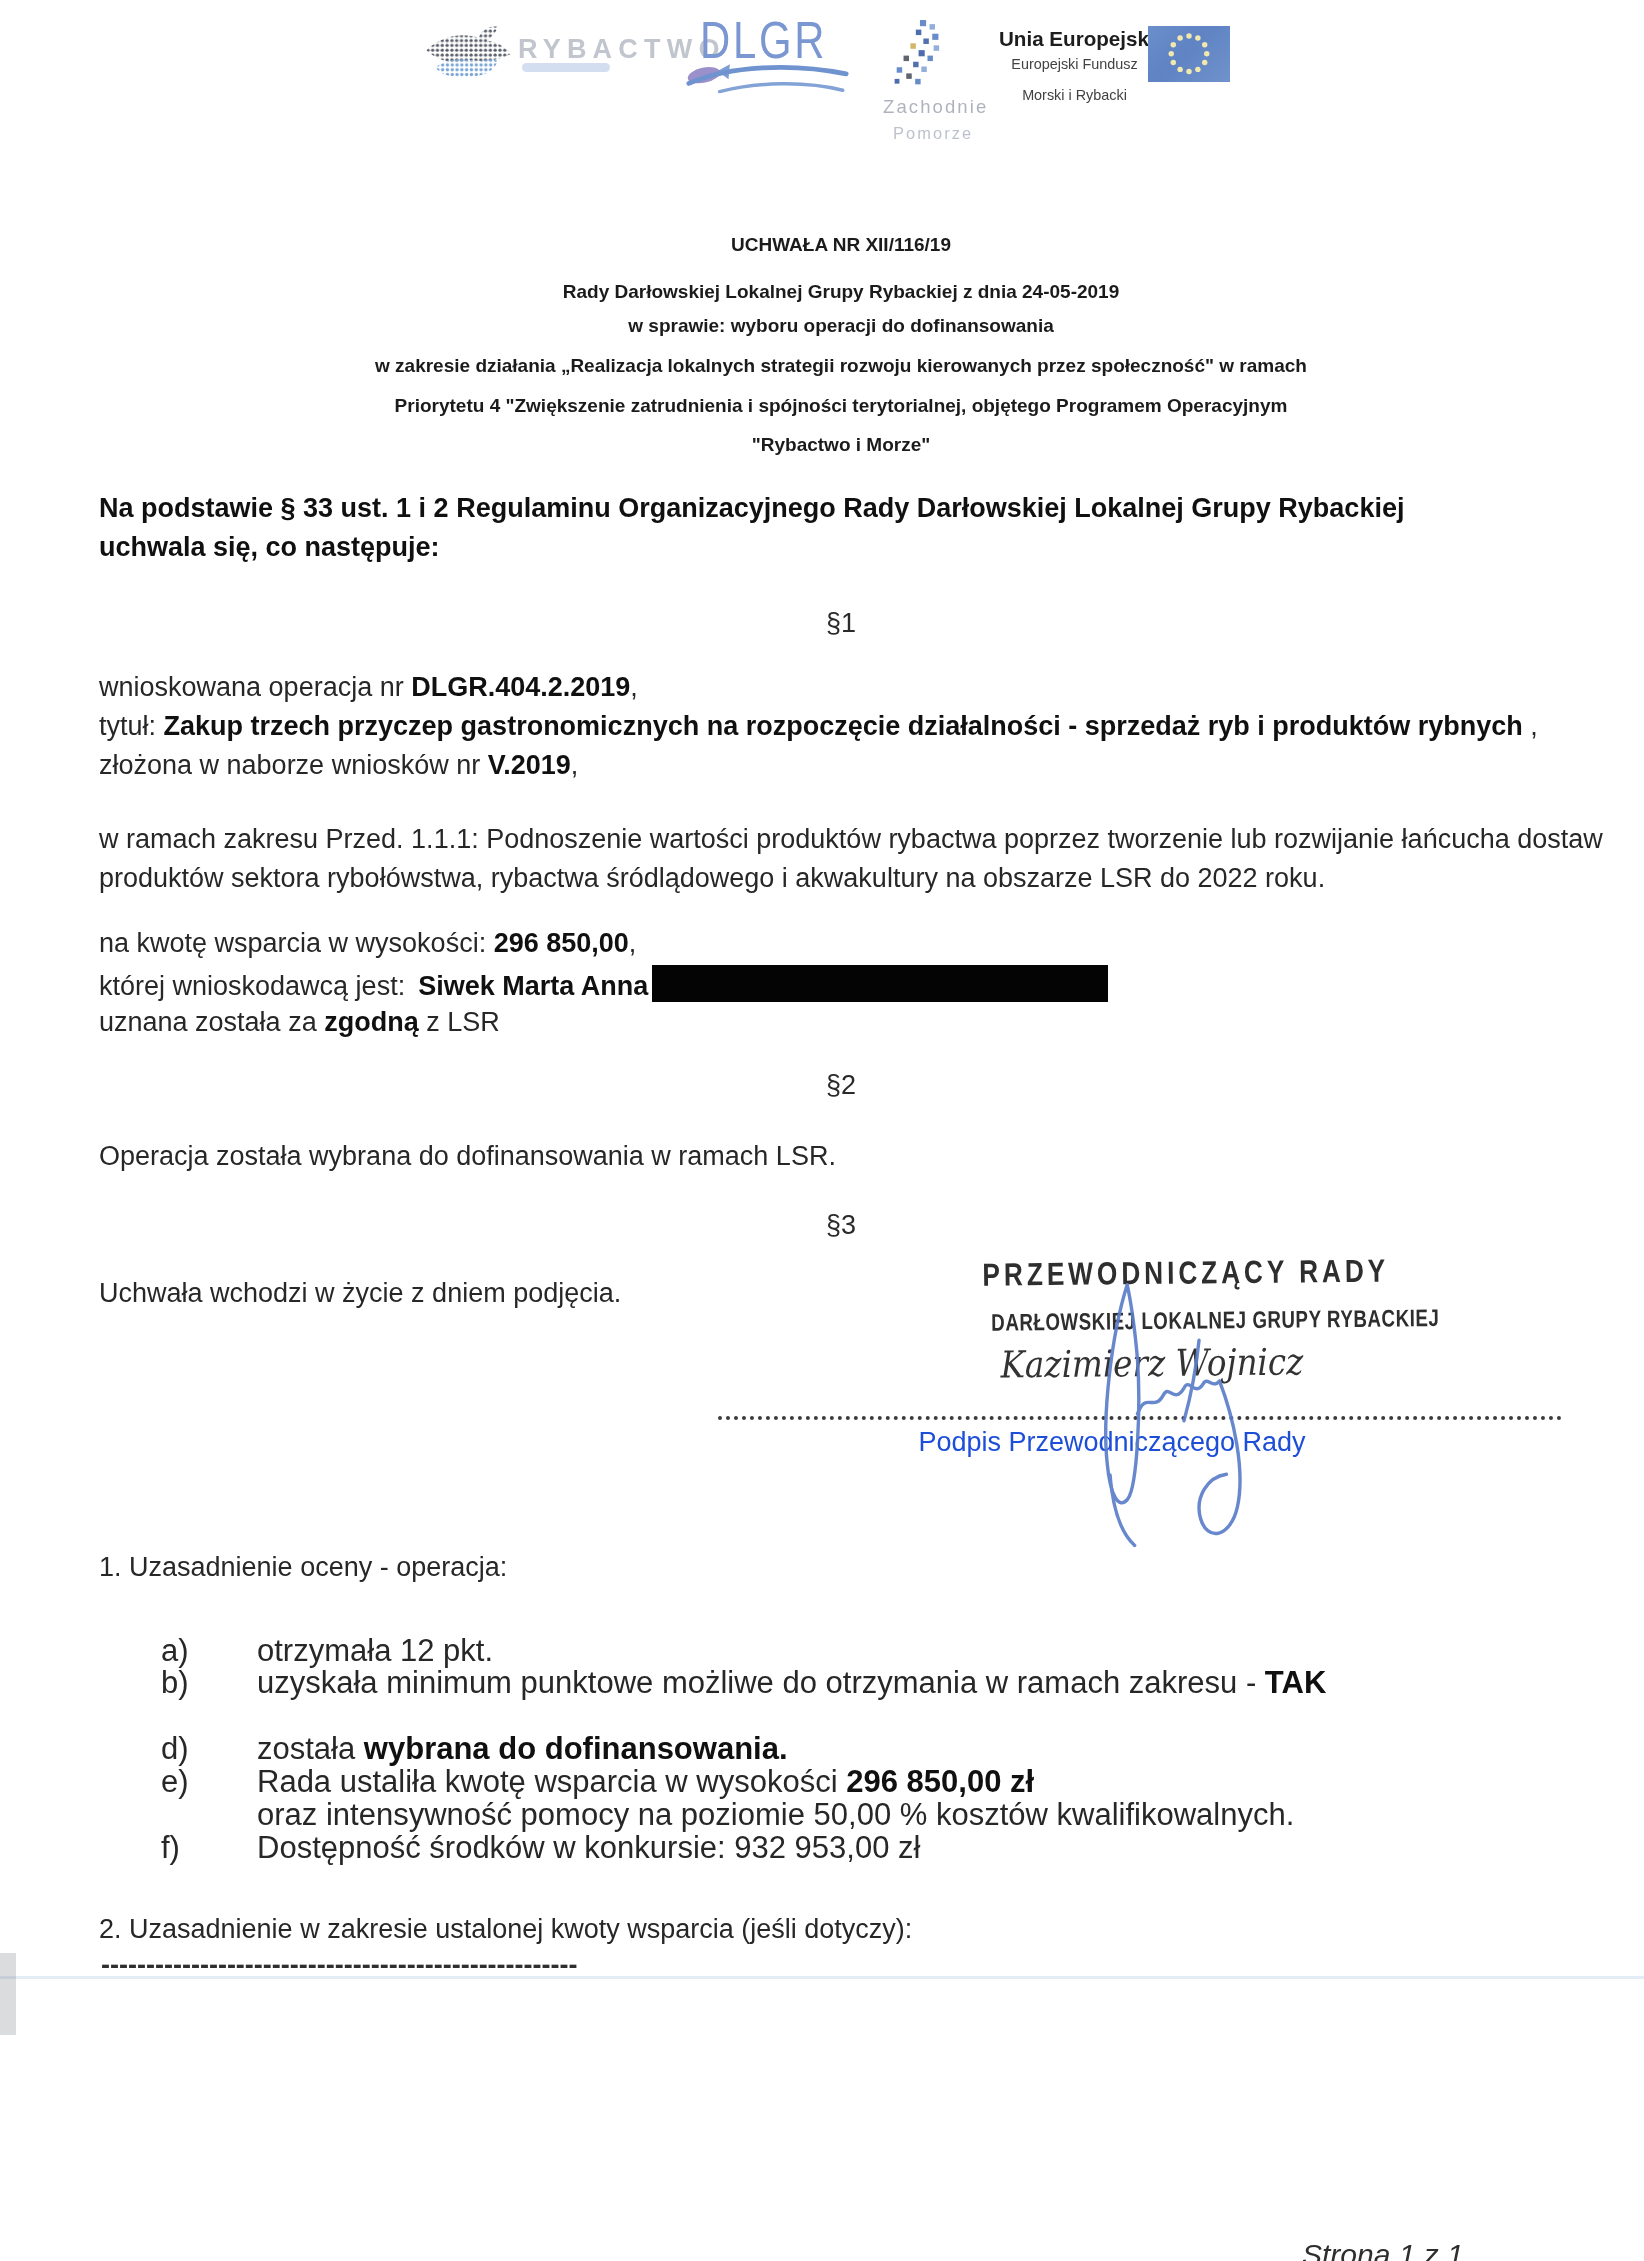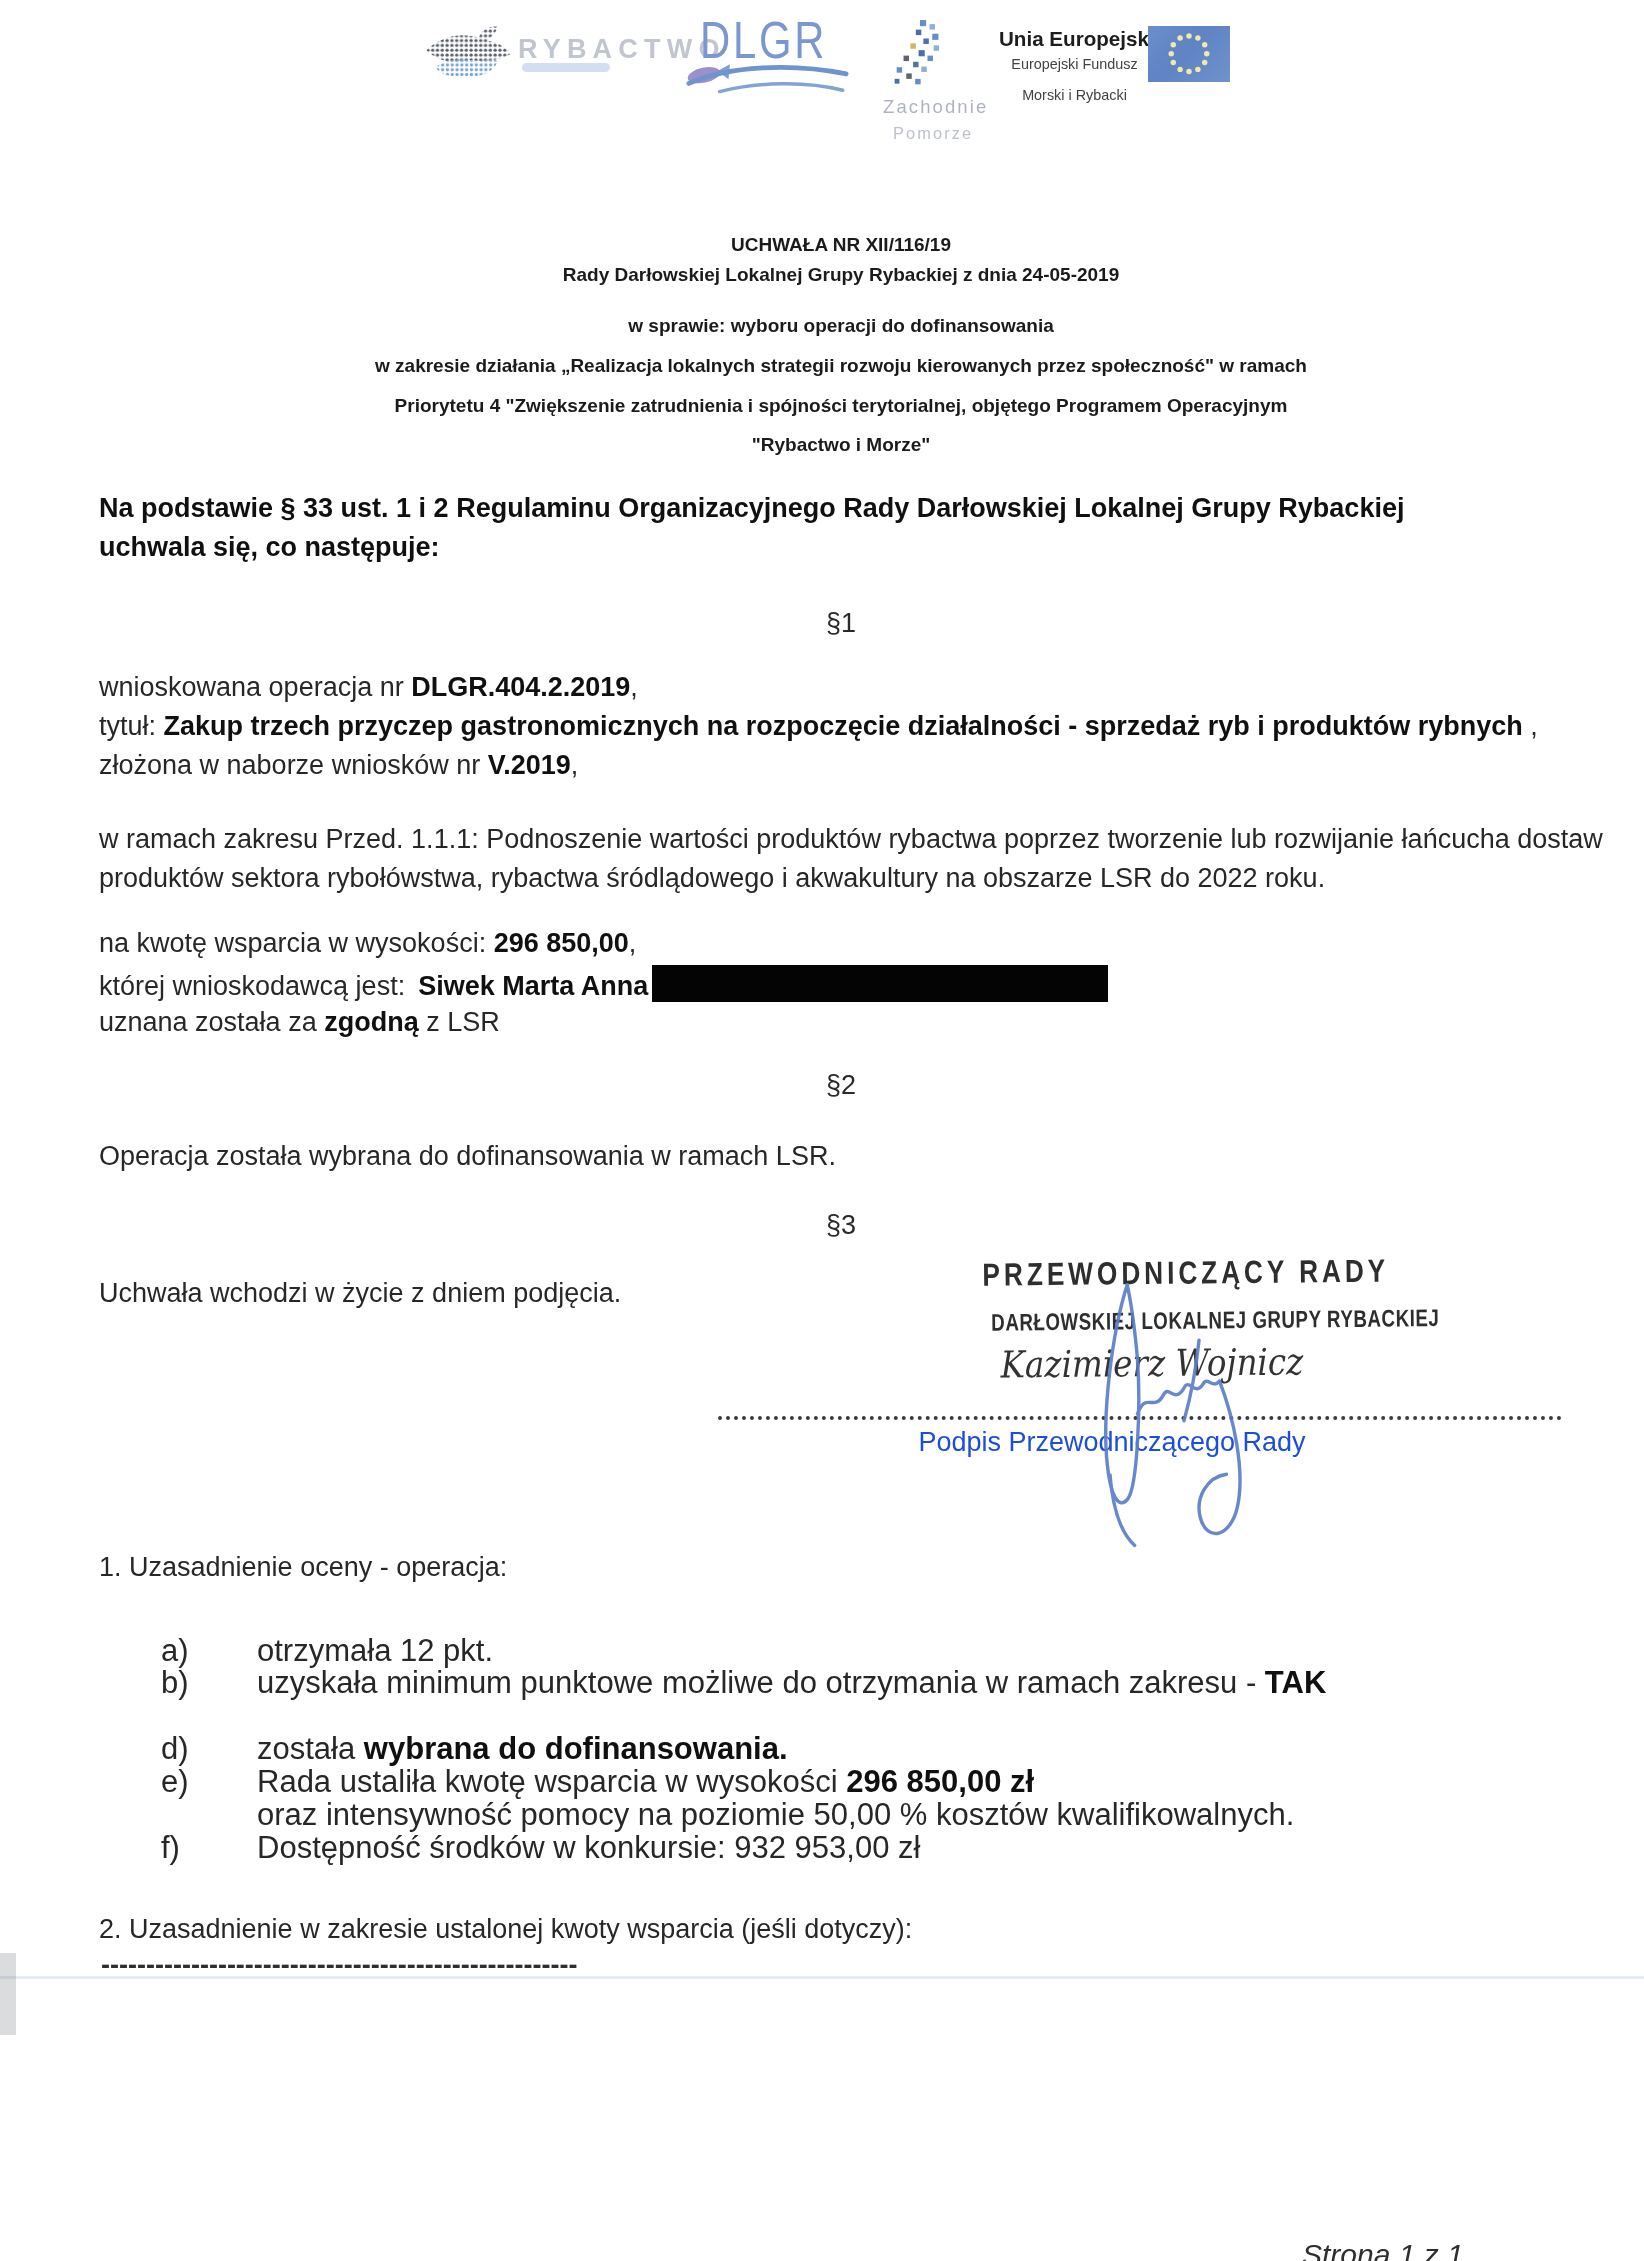--- a/index.html
+++ b/index.html
@@ -135,21 +135,21 @@
           <circle cx="47" cy="63" r="4"></circle>
         <circle cx="37" cy="53" r="4"></circle>
           <circle cx="34" cy="40" r="4"></circle>
         <circle cx="37" cy="27" r="4"></circle>
           <circle cx="47" cy="17" r="4"></circle>
       </g>
     </svg>
   </div>
 
   <div class="ctr title-line" style="top:234px">UCHWAŁA NR XII/116/19</div>
-  <div class="ctr title-line" style="top:264px">Rady Darłowskiej Lokalnej Grupy Rybackiej z dnia 24-05-2019</div>
+  <div class="ctr title-line" style="top:281px">Rady Darłowskiej Lokalnej Grupy Rybackiej z dnia 24-05-2019</div>
   <div class="ctr title-line" style="top:315px">w sprawie: wyboru operacji do dofinansowania</div>
   <div class="ctr title-line" style="top:355px">w zakresie działania „Realizacja lokalnych strategii rozwoju kierowanych przez społeczność" w ramach</div>
   <div class="ctr title-line" style="top:395px">Priorytetu 4 "Zwiększenie zatrudnienia i spójności terytorialnej, objętego Programem Operacyjnym</div>
   <div class="ctr title-line" style="top:434px">"Rybactwo i Morze"</div>
 
   <div class="line b" style="top:491px">Na podstawie § 33 ust. 1 i 2 Regulaminu Organizacyjnego Rady Darłowskiej Lokalnej Grupy Rybackiej</div>
   <div class="line b" style="top:530px">uchwala się, co następuje:</div>
 
   <div class="ctr sec-marker" style="top:608px">§1</div>
 

